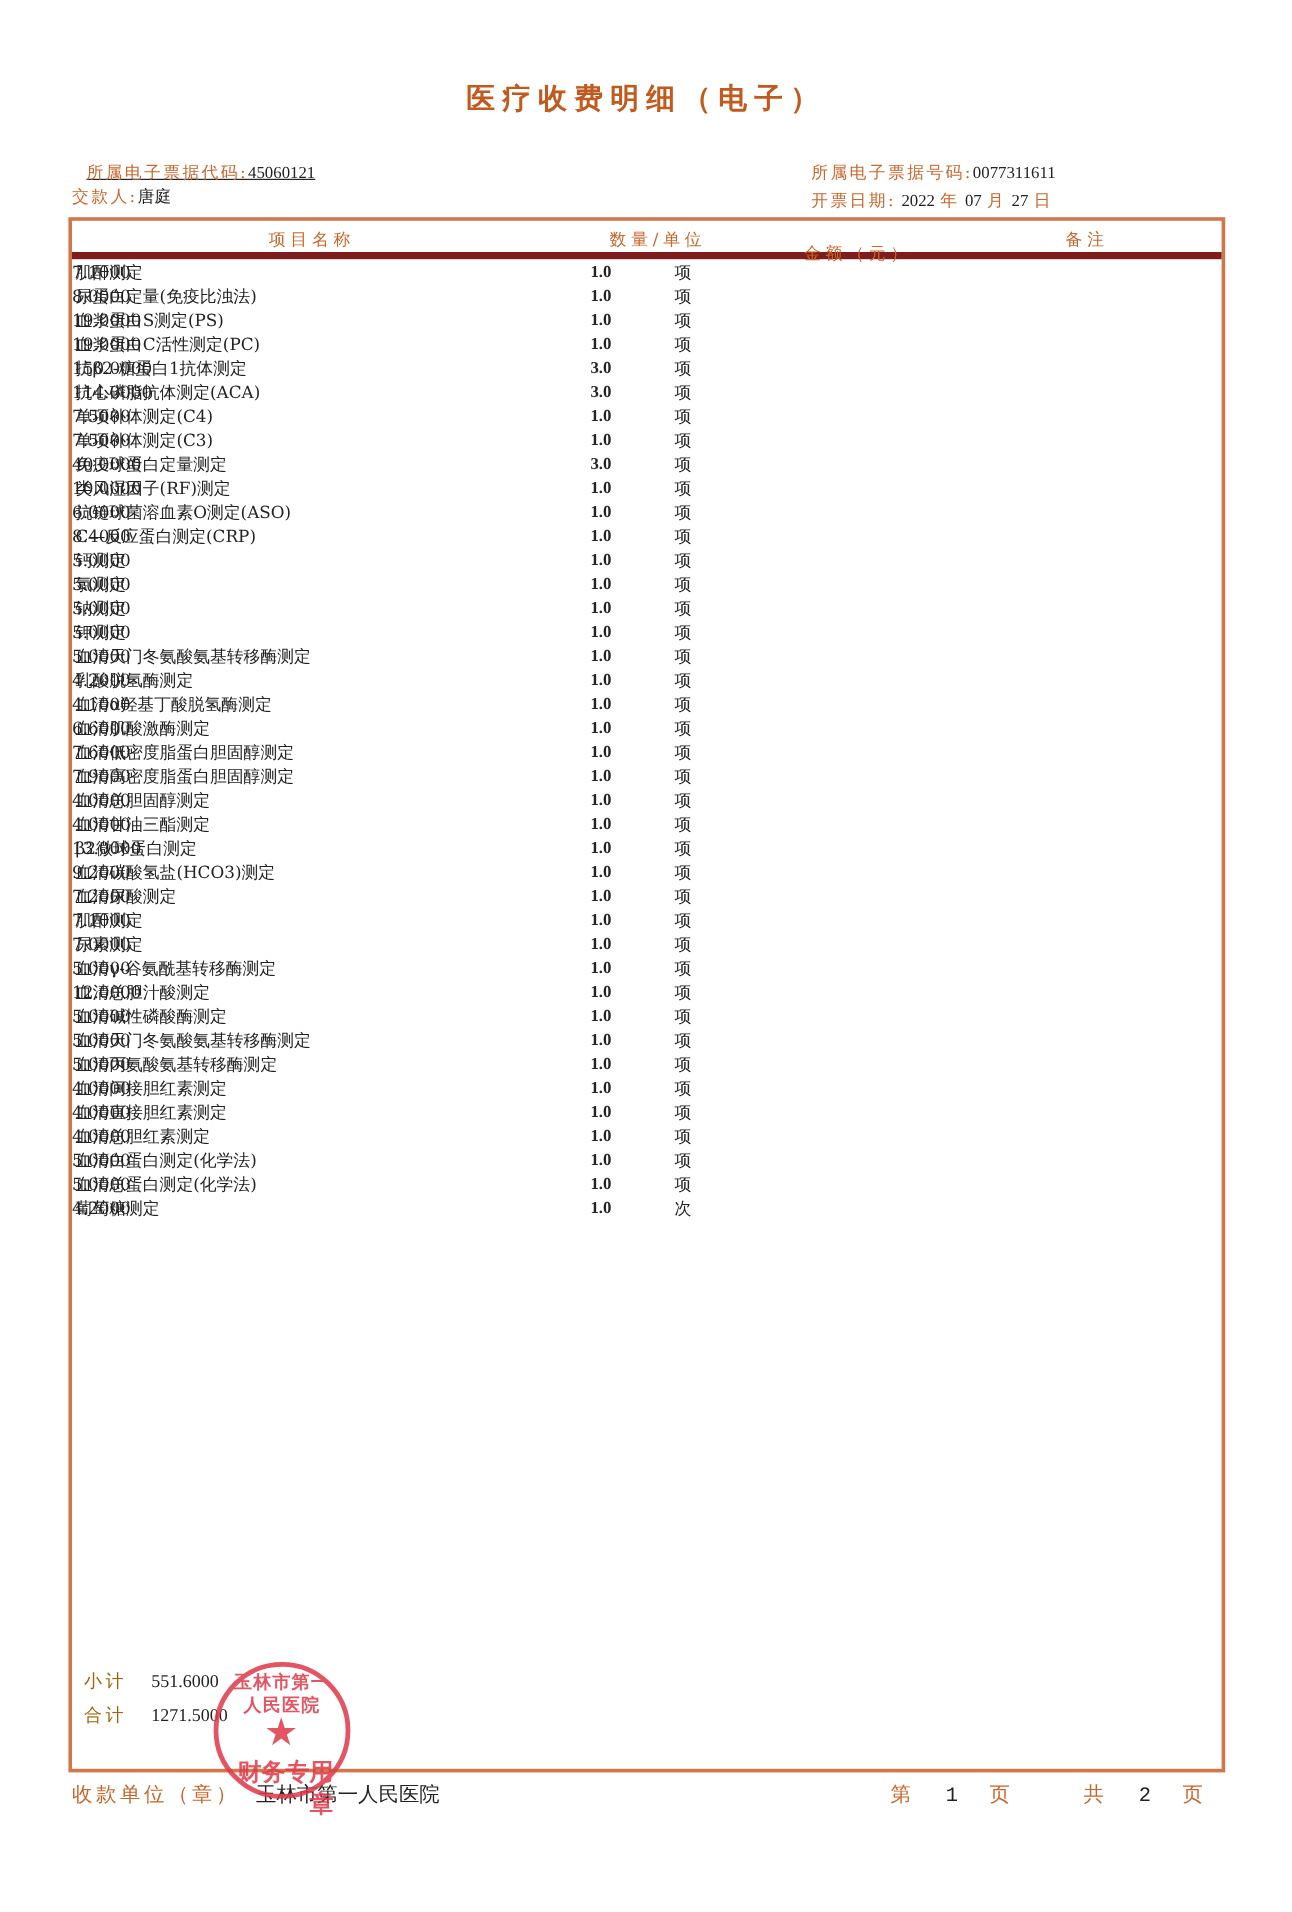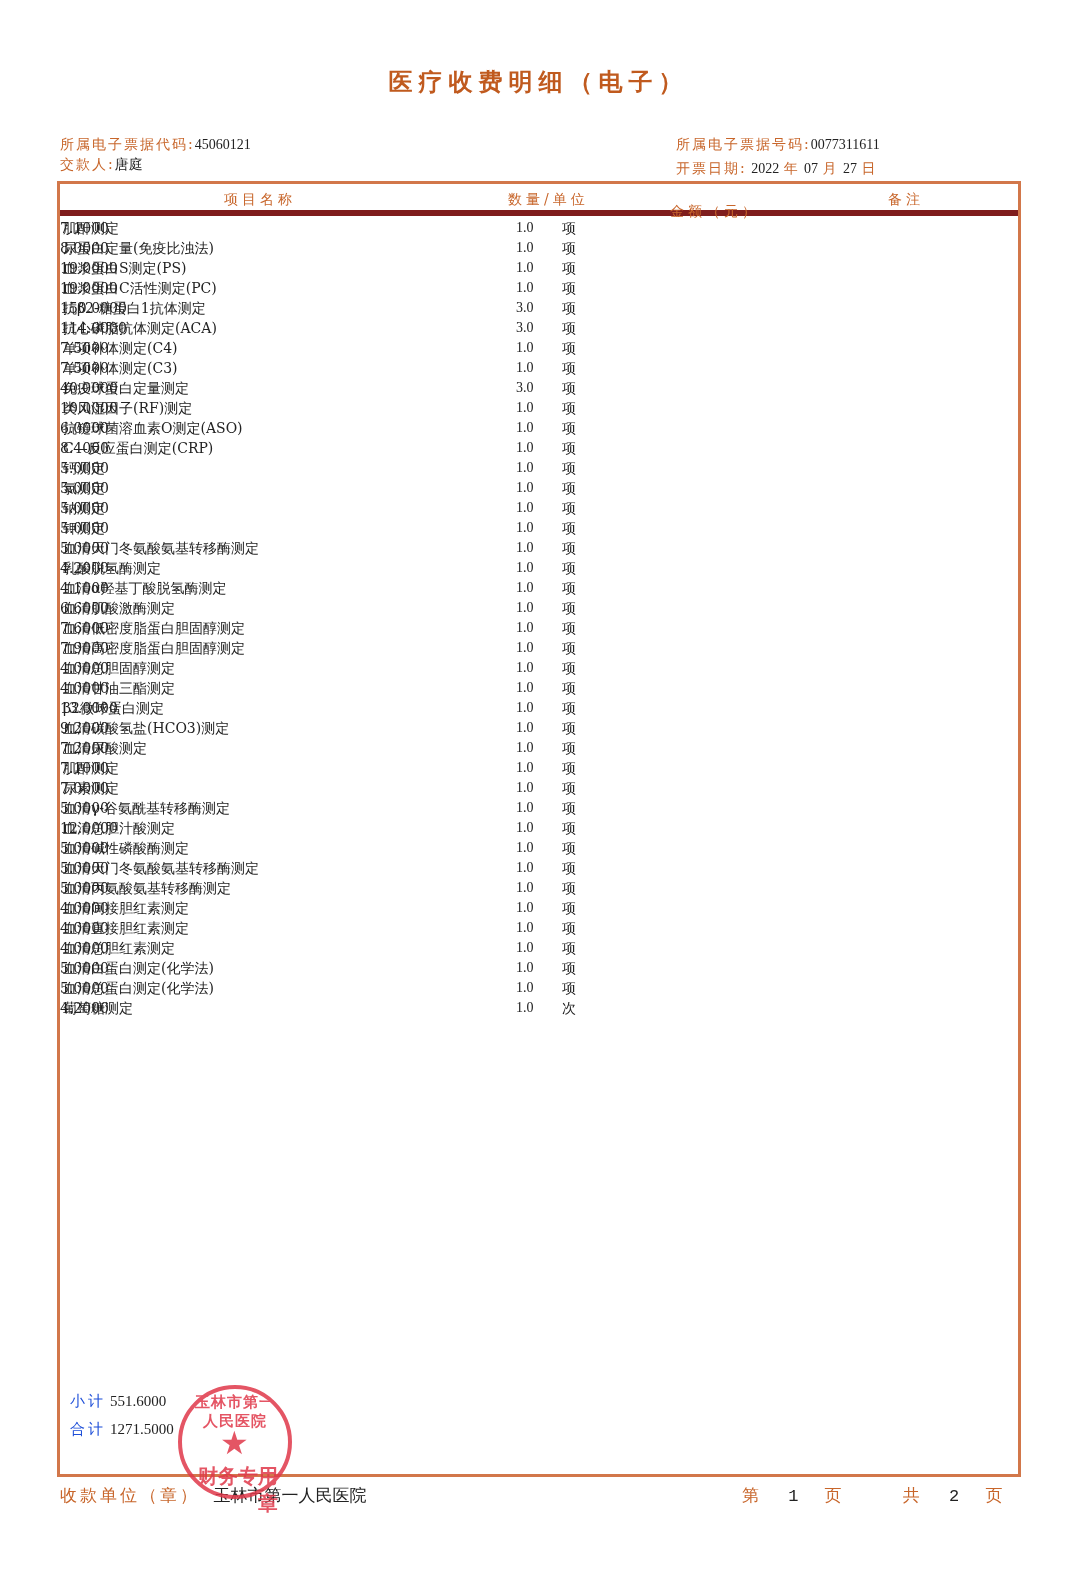--- a/index.html
+++ b/index.html
@@ -11,41 +11,41 @@
   .meta .lbl { color: #c8662b; letter-spacing: 2px; }
   .meta .val { color: #222; font-family: "Liberation Serif", serif; }
   .frame { position: absolute; left: 57px; top: 181px; width: 964px; height: 1296px;
            border: 3px solid #d2774a; box-sizing: border-box; }
   .hdr { position: absolute; left: 0; top: 0; width: 100%; height: 32px;
          border-bottom: 6px solid #7f1d1d; box-sizing: border-box; }
   .hdr span { position: absolute; top: 7px; font-size: 14px; color: #c8662b; letter-spacing: 4px; }
   .rows { position: absolute; left: 0; top: 34px; width: 100%; }
   .row { position: relative; height: 20px; font-size: 14px; line-height: 20px; white-space: nowrap; }
   .row .name { position: absolute; left: 3px; }
-  .row .qty { position: absolute; left: 456px; font-family: "Liberation Serif", serif; }
+  .row .qty { position: absolute; left: 432px; font-family: "Liberation Serif", serif; font-weight: bold; }
   .row .unit { position: absolute; left: 502px; }
   .totals { position: absolute; left: 10px; font-size: 15px; line-height: 22px; white-space: nowrap; }
-  .totals .lbl { color: #1d4ed8; letter-spacing: 3px; margin-right: 4px; }
+  .totals .lbl { color: #a16207; letter-spacing: 3px; margin-right: 20px; }
   .totals .val { font-family: Liberation Serif, serif; }
   .footer { position: absolute; top: 1489px; font-size: 17px; white-space: nowrap; margin-top: 24px; }
   .footer .lbl { color: #c8662b; letter-spacing: 3px; }
   .stamp { position: absolute; left: 178px; top: 1385px; width: 114px; height: 114px;
            border: 4px solid #e0384a; border-radius: 50%; box-sizing: border-box; opacity: 0.85; }
   .stamp .ring { position: absolute; left: 6px; top: 4px; width: 94px; text-align: center;
                  color: #e0384a; font-size: 15px; font-weight: bold; letter-spacing: 1px; }
   .stamp .star { position: absolute; left: 38px; top: 38px; font-size: 32px; color: #e0384a; line-height: 32px; }
   .stamp .bottom { position: absolute; left: 10px; top: 74px; width: 86px; text-align: right;
                    color: #e0384a; font-size: 20px; font-weight: bold; }
 </style>
 </head>
 <body>
 
 <div class="title">医疗收费明细（电子）</div>
 
-<div class="meta" style="left:60px; top:134px;">
+<div class="meta" style="left:72px; top:134px;text-decoration:underline;">
   <span class="lbl">所属电子票据代码:</span><span class="val">45060121</span>
 </div>
 <div class="meta" style="left:60px; top:154px;">
   <span class="lbl">交款人:</span><span class="val">唐庭</span>
 </div>
 <div class="meta" style="left:676px; top:134px;text-align:right;">
   <span class="lbl">所属电子票据号码:</span><span class="val">0077311611</span>
 </div>
 <div class="meta" style="left:676px; top:158px;">
   <span class="lbl">开票日期:</span>

